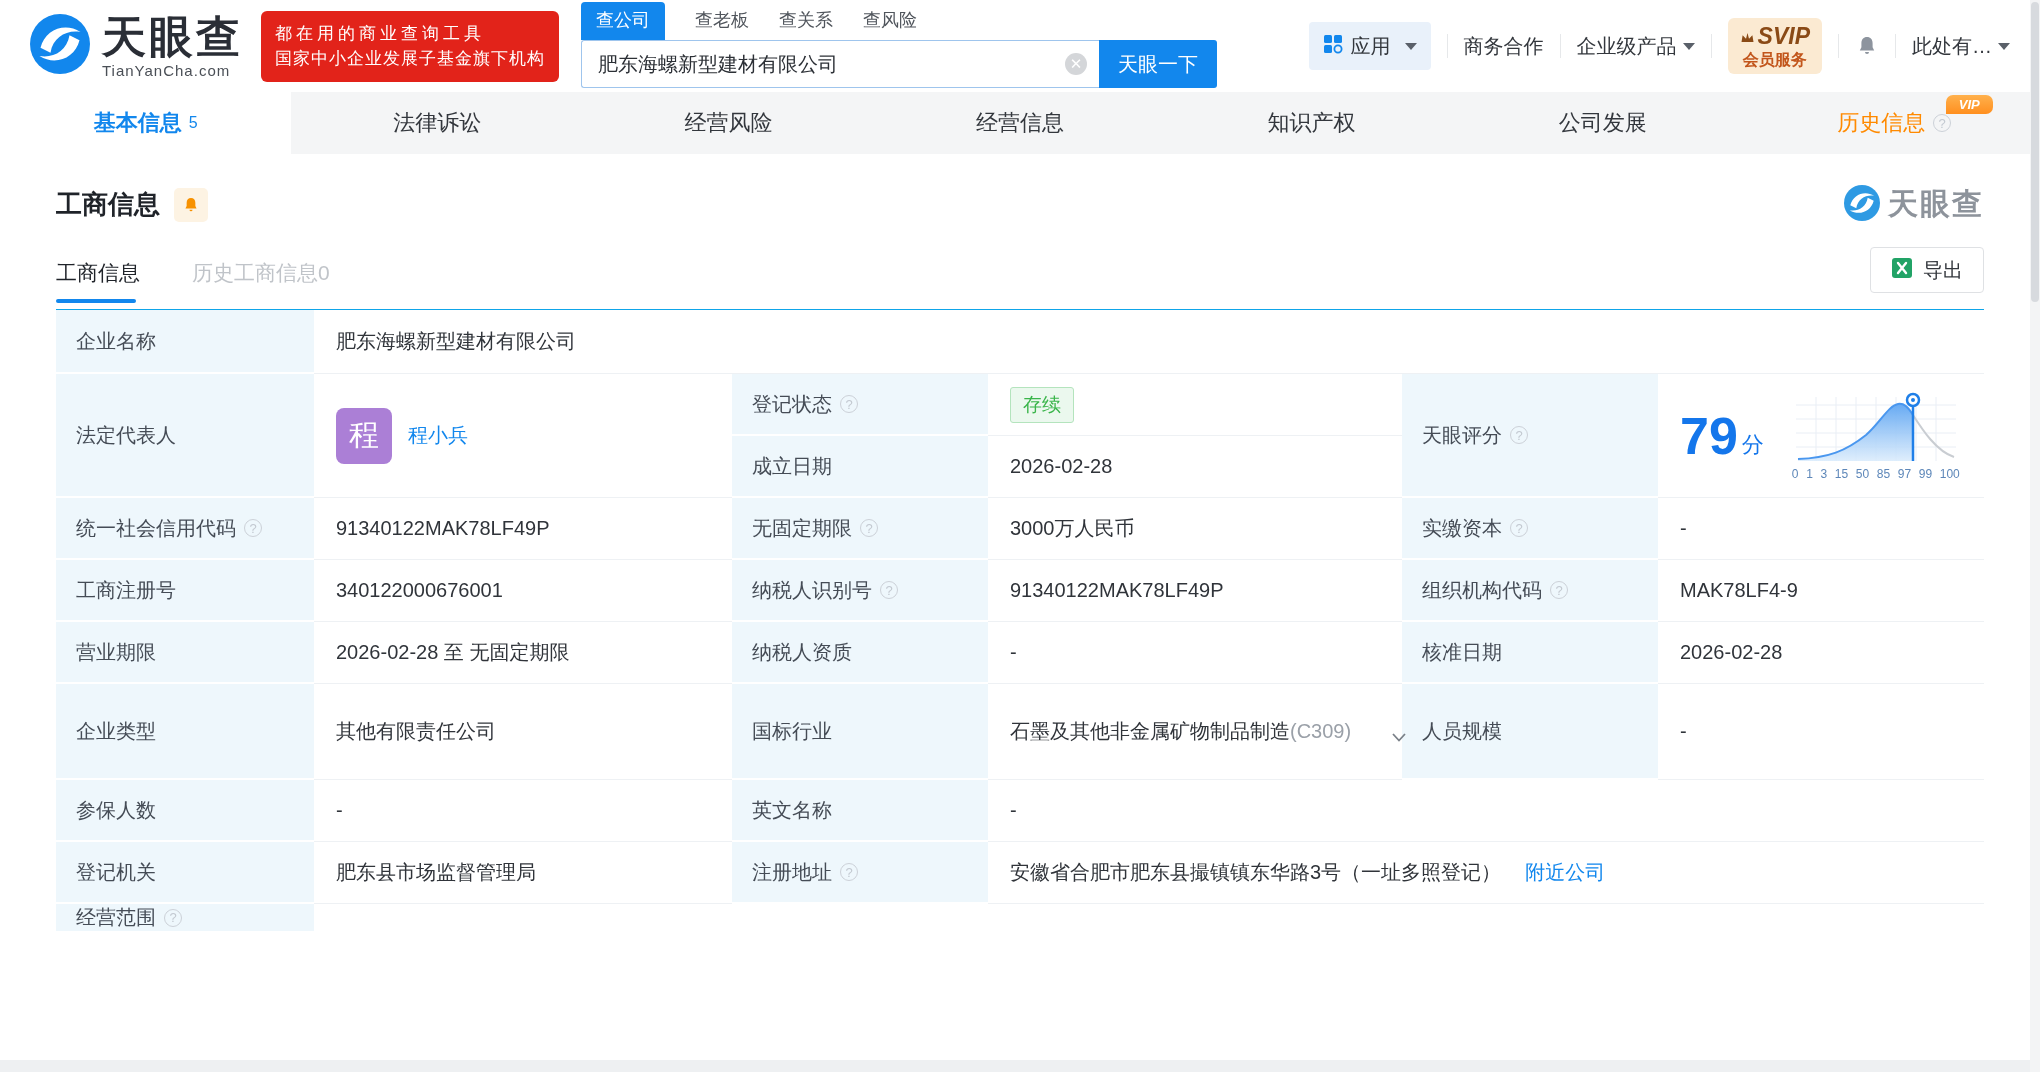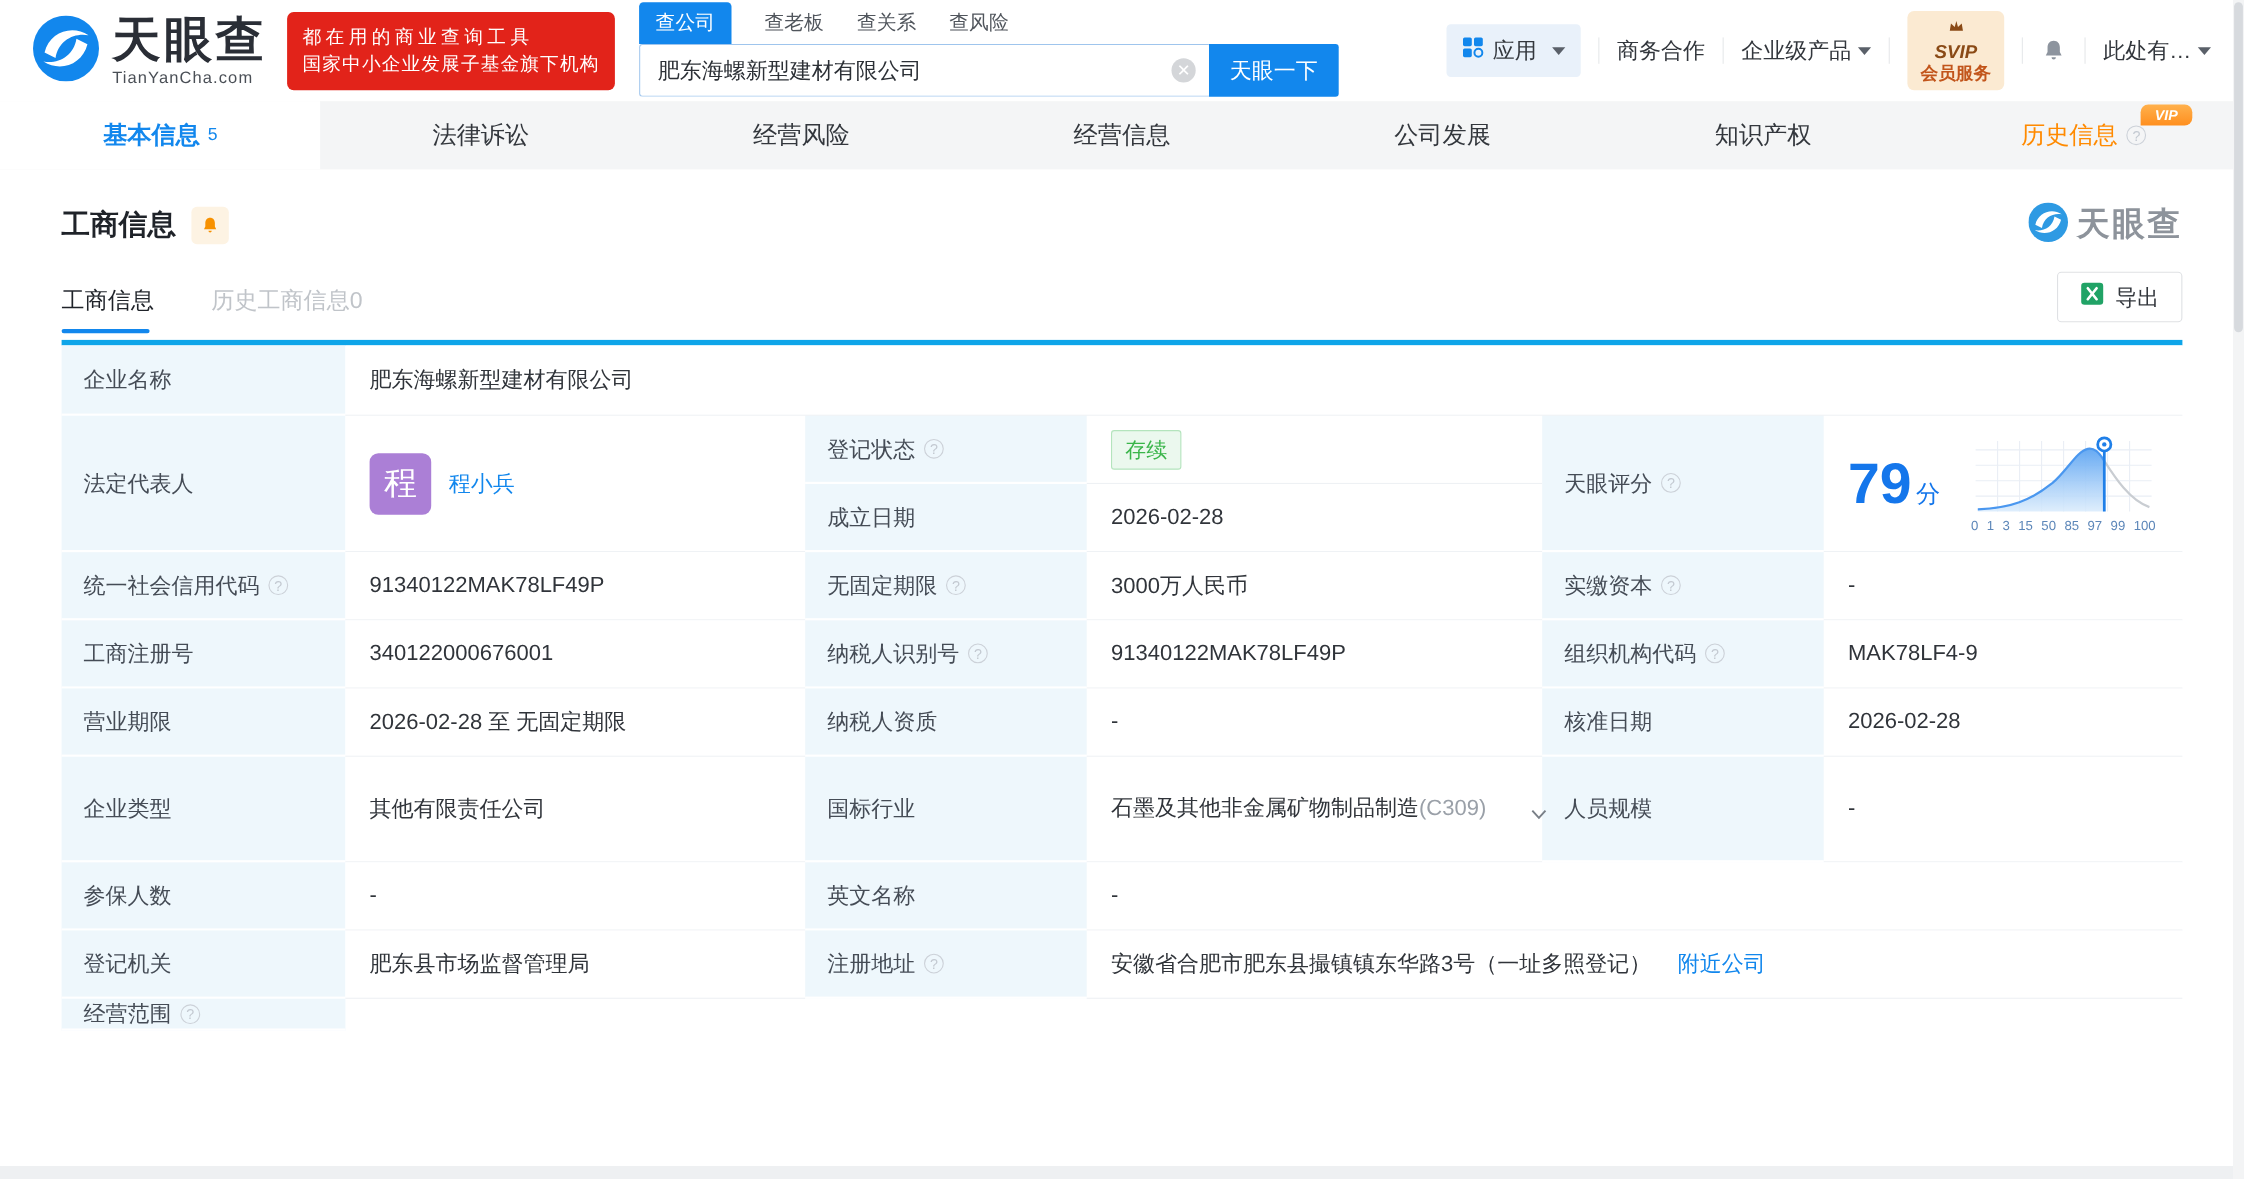--- a/index.html
+++ b/index.html
@@ -35,22 +35,22 @@
 
   .right-nav { margin-left:auto; display:flex; align-items:center; gap:16px; font-size:20px; color:#33373d; }
   .sep { width:1px; height:24px; background:#e6e8ea; }
   .apps-pill { display:flex; align-items:center; gap:8px; background:#e9f1fa; height:48px;
     padding:0 14px; border-radius:4px; cursor:pointer; }
   .caret { display:inline-block; width:0; height:0; border-left:6px solid transparent;
     border-right:6px solid transparent; border-top:7px solid #5a6069; margin-left:6px; }
   .nav-item { display:flex; align-items:center; cursor:pointer; white-space:nowrap; }
   .svip { background:#fbead2; border-radius:6px; padding:5px 12px; text-align:center;
     line-height:1.2; cursor:pointer; }
-  .svip .s1 { font-size:17px; font-weight:700; font-style:italic; color:#8a4a16;
-    display:flex; align-items:center; gap:3px; justify-content:center;flex-direction:column; }
+  .svip .s1 { font-size:23px; font-weight:700; font-style:italic; color:#8a4a16;
+    display:flex; align-items:center; gap:3px; justify-content:center; }
   .svip .s2 { font-size:16px; color:#c2551b; font-weight:600; }
   .bell-grey { display:flex; cursor:pointer; }
 
   
   .main-tabs { height:62px; background:#f4f5f6; display:flex; }
   .main-tab { flex:1; display:flex; align-items:center; justify-content:center;
     font-size:22px; color:#33373d; cursor:pointer; position:relative; }
   .main-tab.active { background:#fff; color:#1287ed; font-weight:700; }
   .tab-count { font-size:16px; margin-left:7px; font-weight:400; color:#1287ed; }
   .main-tab.history { color:#ff8a00; }
@@ -76,21 +76,21 @@
     height:4px; background:#1287ed; border-radius:2px; }
   .subtab.dim { color:#c0c4c9; margin-left:52px; }
   .export-btn { position:absolute; right:0; bottom:10px; display:flex; align-items:center; gap:10px;
     border:1px solid #dfe1e4; background:#fff; border-radius:4px; height:46px; padding:0 20px;
     font-size:20px; color:#33373d; cursor:pointer; font-family:inherit; }
 
   
   .biz-table { margin:6px 56px 0; display:grid;
     grid-template-columns:258px 418px 256px 414px 256px 1fr;
     grid-template-rows:64px 62px 62px 62px 62px 62px 96px 62px 62px auto;
-    border-top:5px solid #0ea5e9; }
+    border-top:1px solid #0ea5e9; }
   .lbl { background:#eef7fc; border-bottom:2px solid #fff; display:flex; align-items:center;
     padding:0 14px 0 20px; font-size:20px; color:#454c56; }
   .val { border-bottom:1px solid #eef1f4; display:flex; align-items:center;
     padding:0 14px 0 22px; font-size:20px; color:#30343a; background:#fff; }
   .link { color:#1287ed; cursor:pointer; }
   .avatar { width:56px; height:56px; border-radius:8px; background:#ab7fd6; color:#fff;
     font-size:30px; display:flex; align-items:center; justify-content:center; cursor:pointer; flex:none; }
   .rep-name { margin-left:16px; font-size:20px; }
   .badge-green { background:#ebf8ee; border:1px solid #b4e4bd; color:#3ab54a; font-size:19px;
     padding:4px 12px; border-radius:3px; }
@@ -200,24 +200,24 @@
   <div class="main-tab">
     <span>法律诉讼</span>
   </div>
   <div class="main-tab">
     <span>经营风险</span>
   </div>
   <div class="main-tab">
     <span>经营信息</span>
   </div>
   <div class="main-tab">
+    <span>知识产权</span>
+  </div>
+  <div class="main-tab">
     <span>公司发展</span>
-  </div>
-  <div class="main-tab">
-    <span>知识产权</span>
   </div>
   <div class="main-tab history">
     <span class="vip-badge">VIP</span>
     <span>历史信息</span>
     <span class="q-icon">?</span>
   </div>
 </div>
 
 <div class="section">
   <div class="sec-head">

